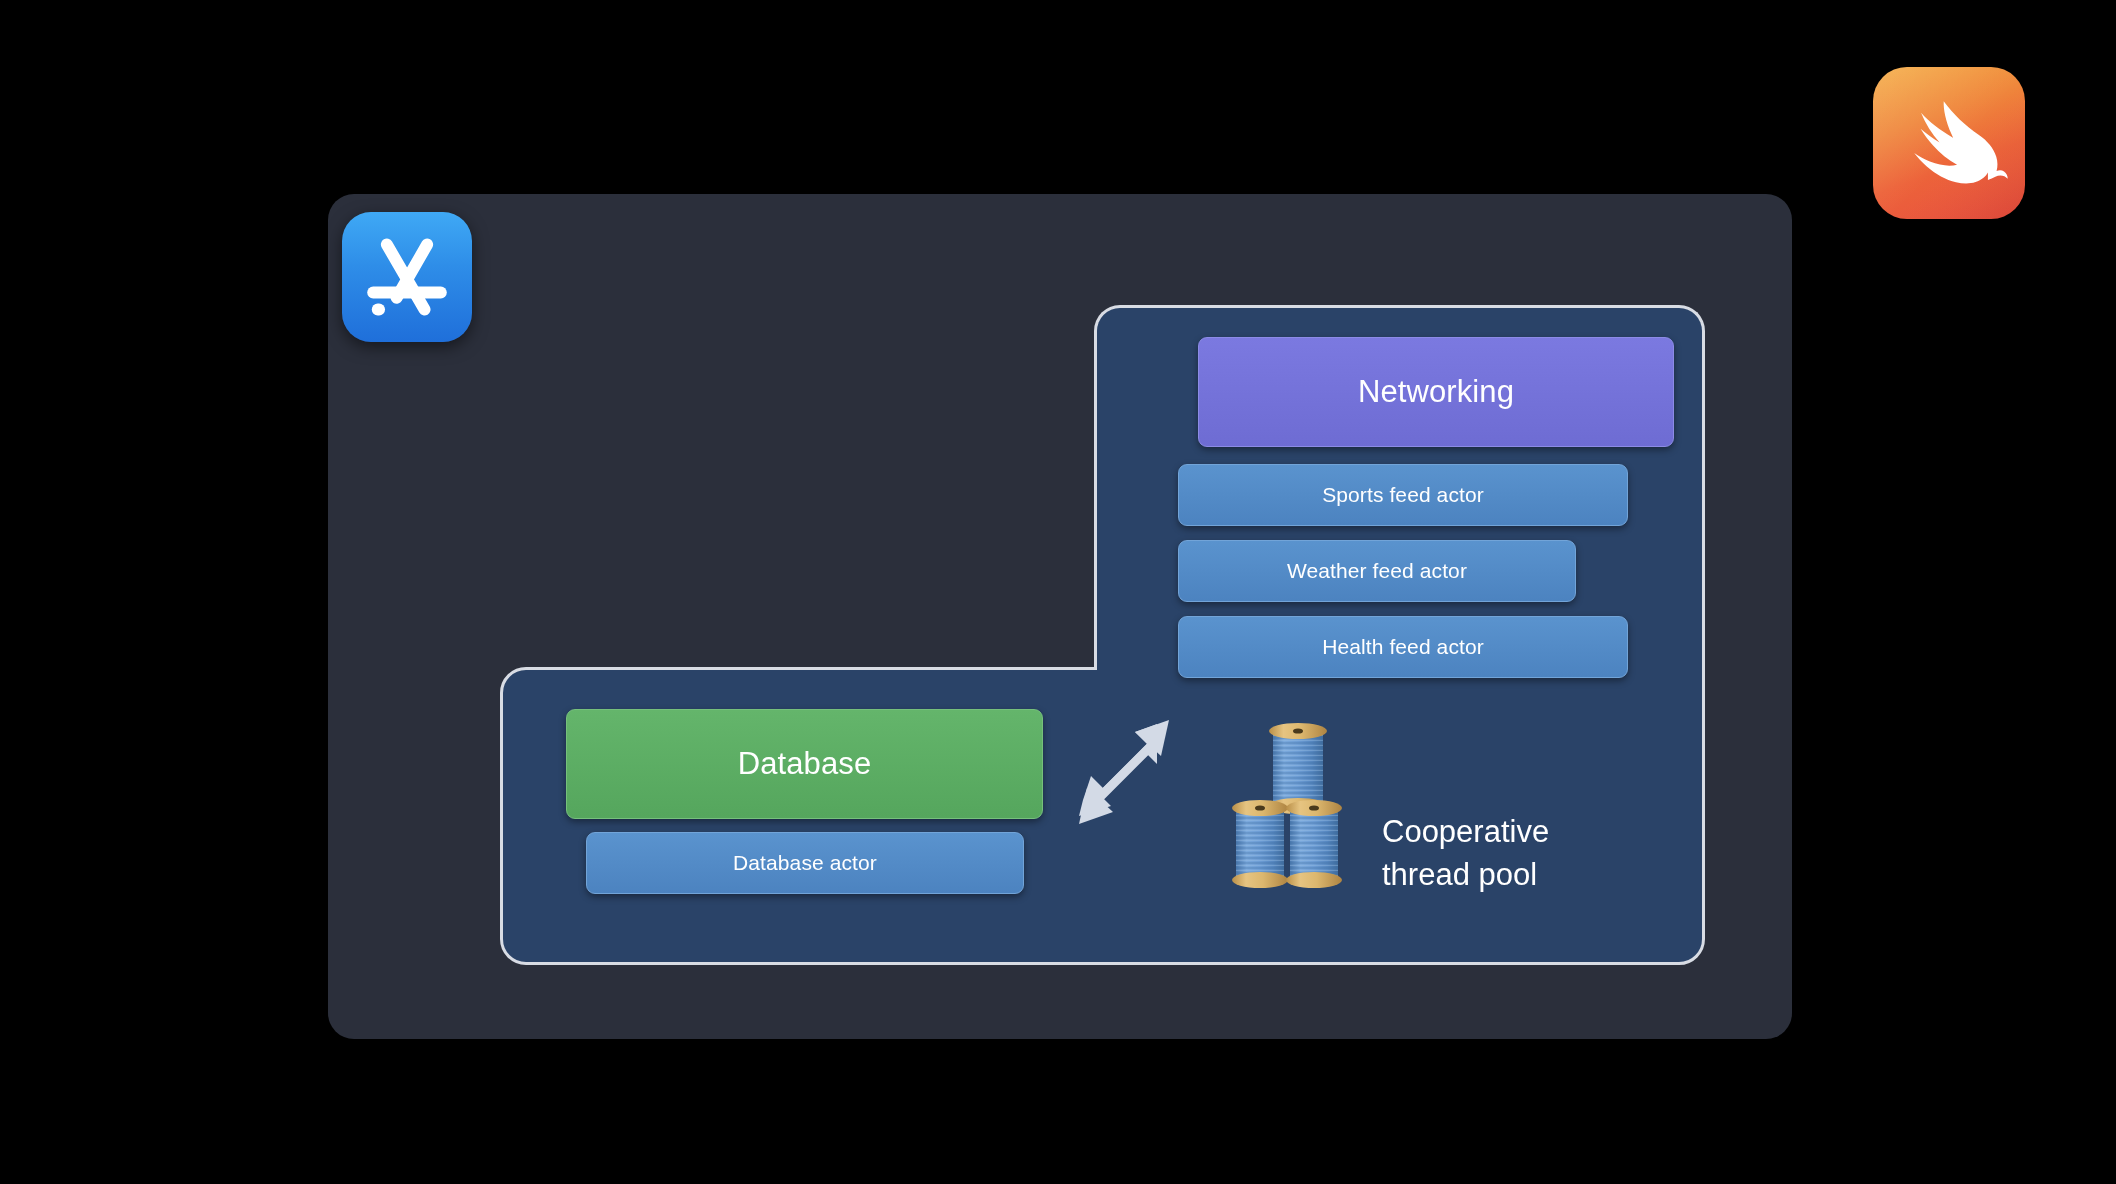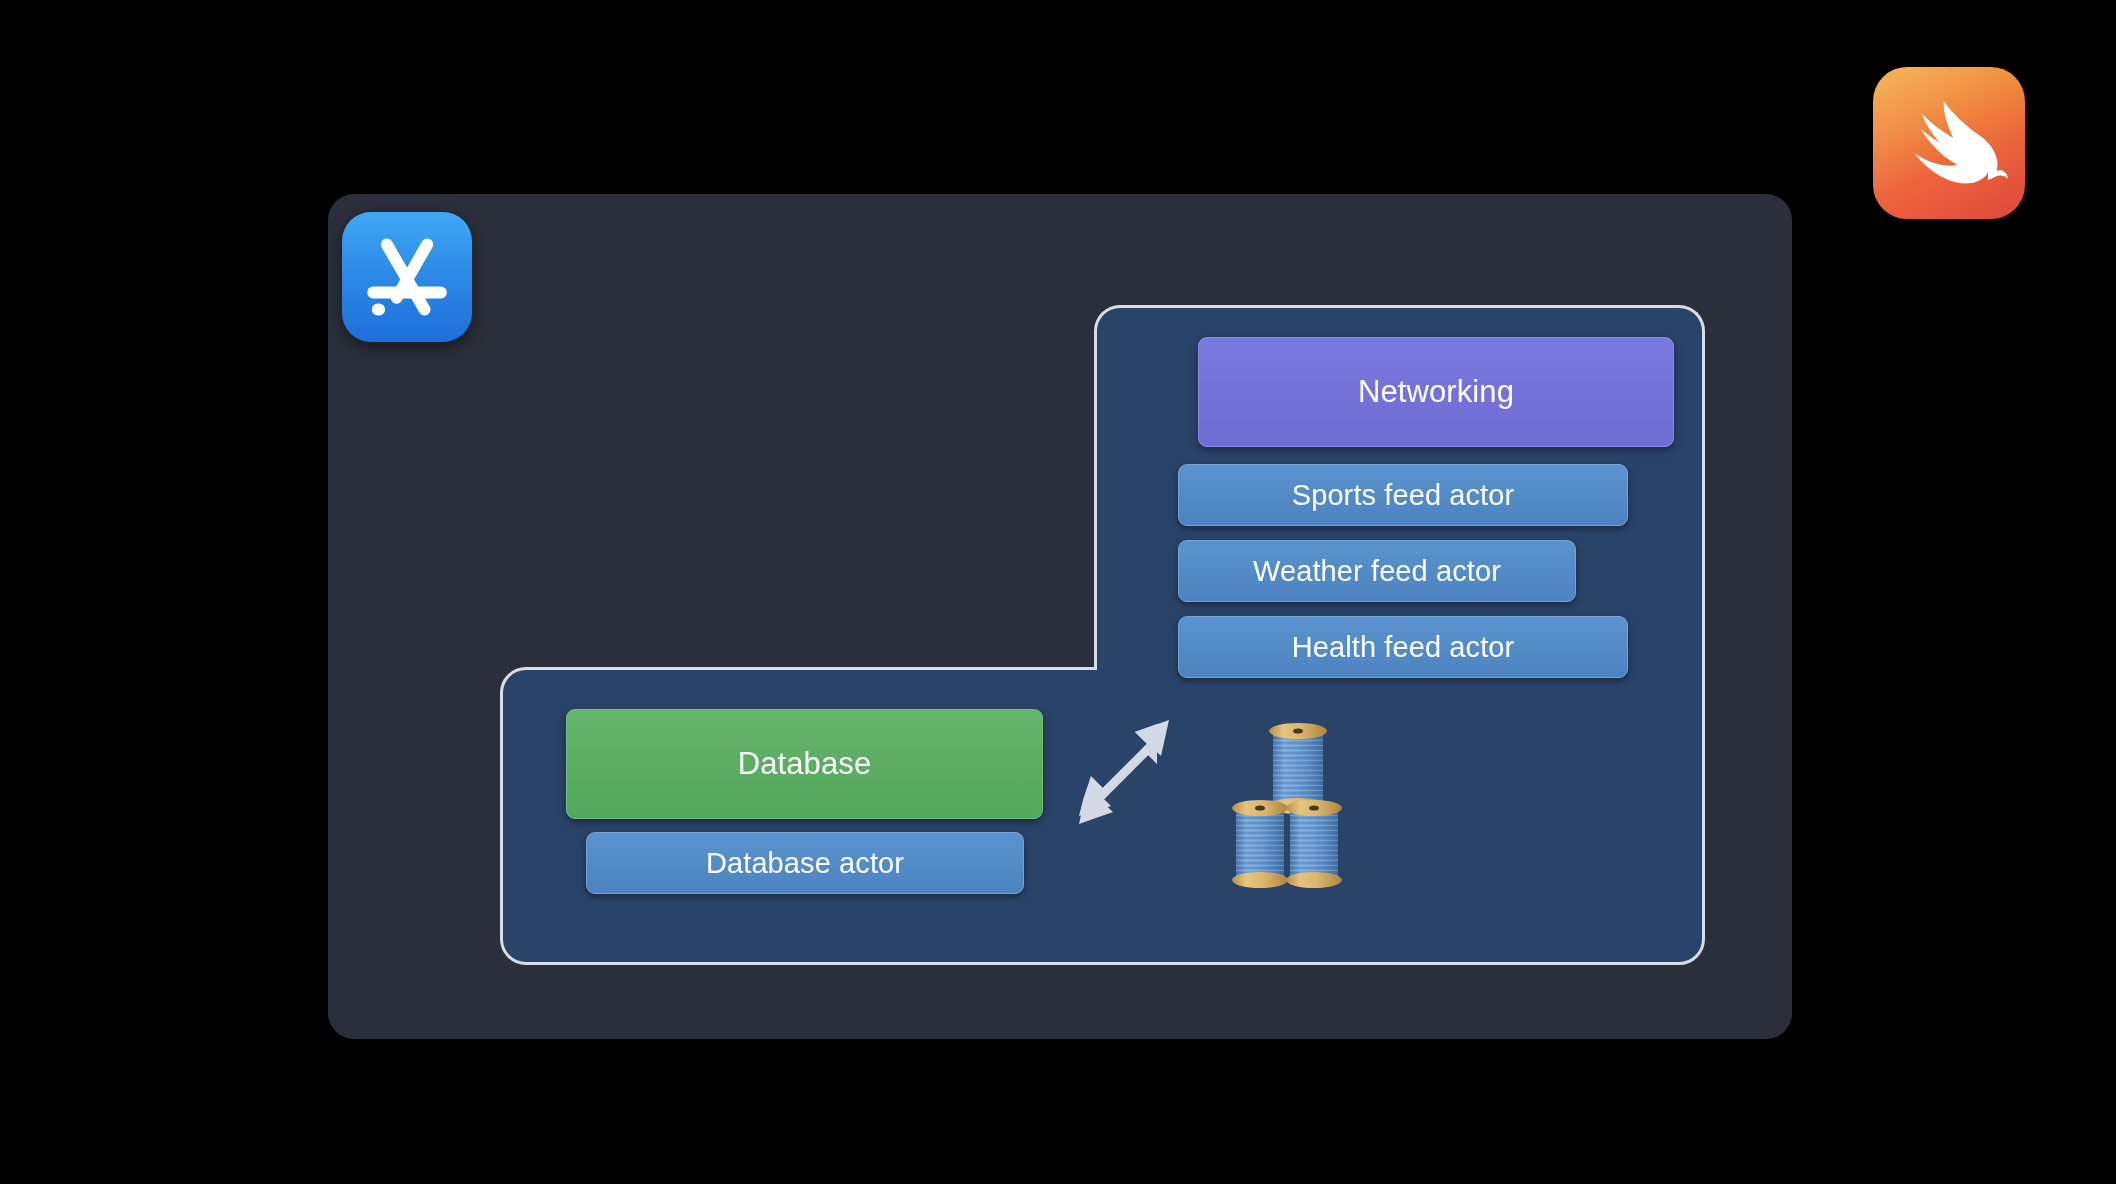--- a/index.html
+++ b/index.html
@@ -108,21 +108,21 @@
     border-radius: 9px;
     text-align: center;
     box-shadow: 0 3px 7px rgba(0,0,0,0.4);
     z-index: 7;
     letter-spacing: 0.1px;
   }
   .box-module {
     font-size: 31px;
   }
   .box-actor {
-    font-size: 29px;
+    font-size: 21px;
   }
   .networking-box {
     left: 1158px; top: 337px;
     width: 476px; height: 110px;
     background: linear-gradient(180deg, #7B79E0 0%, #6E6CD3 100%);
     border: 1px solid #8C8BE6;
     margin-left: 40px;
   }
   .sports-actor {
     left: 1178px; top: 464px;
@@ -293,14 +293,18 @@
       <g>
         <rect x="62" y="101" width="48" height="72" fill="url(#thread)"></rect>
         <rect x="62" y="101" width="48" height="72" fill="url(#winds)"></rect>
         <ellipse cx="86" cy="101" rx="28" ry="8" fill="url(#wood)"></ellipse>
         <ellipse cx="86" cy="101" rx="5" ry="2.6" fill="#4A3A1C"></ellipse>
         <ellipse cx="86" cy="173" rx="28" ry="8" fill="url(#wood)"></ellipse>
       </g>
     </svg>
   </div>
 
+  <div class="pool-caption">
+    <span class="line">Cooperative</span>
+    <span class="line">thread pool</span>
+  </div>
 
 </div>
 
 </body></html>

